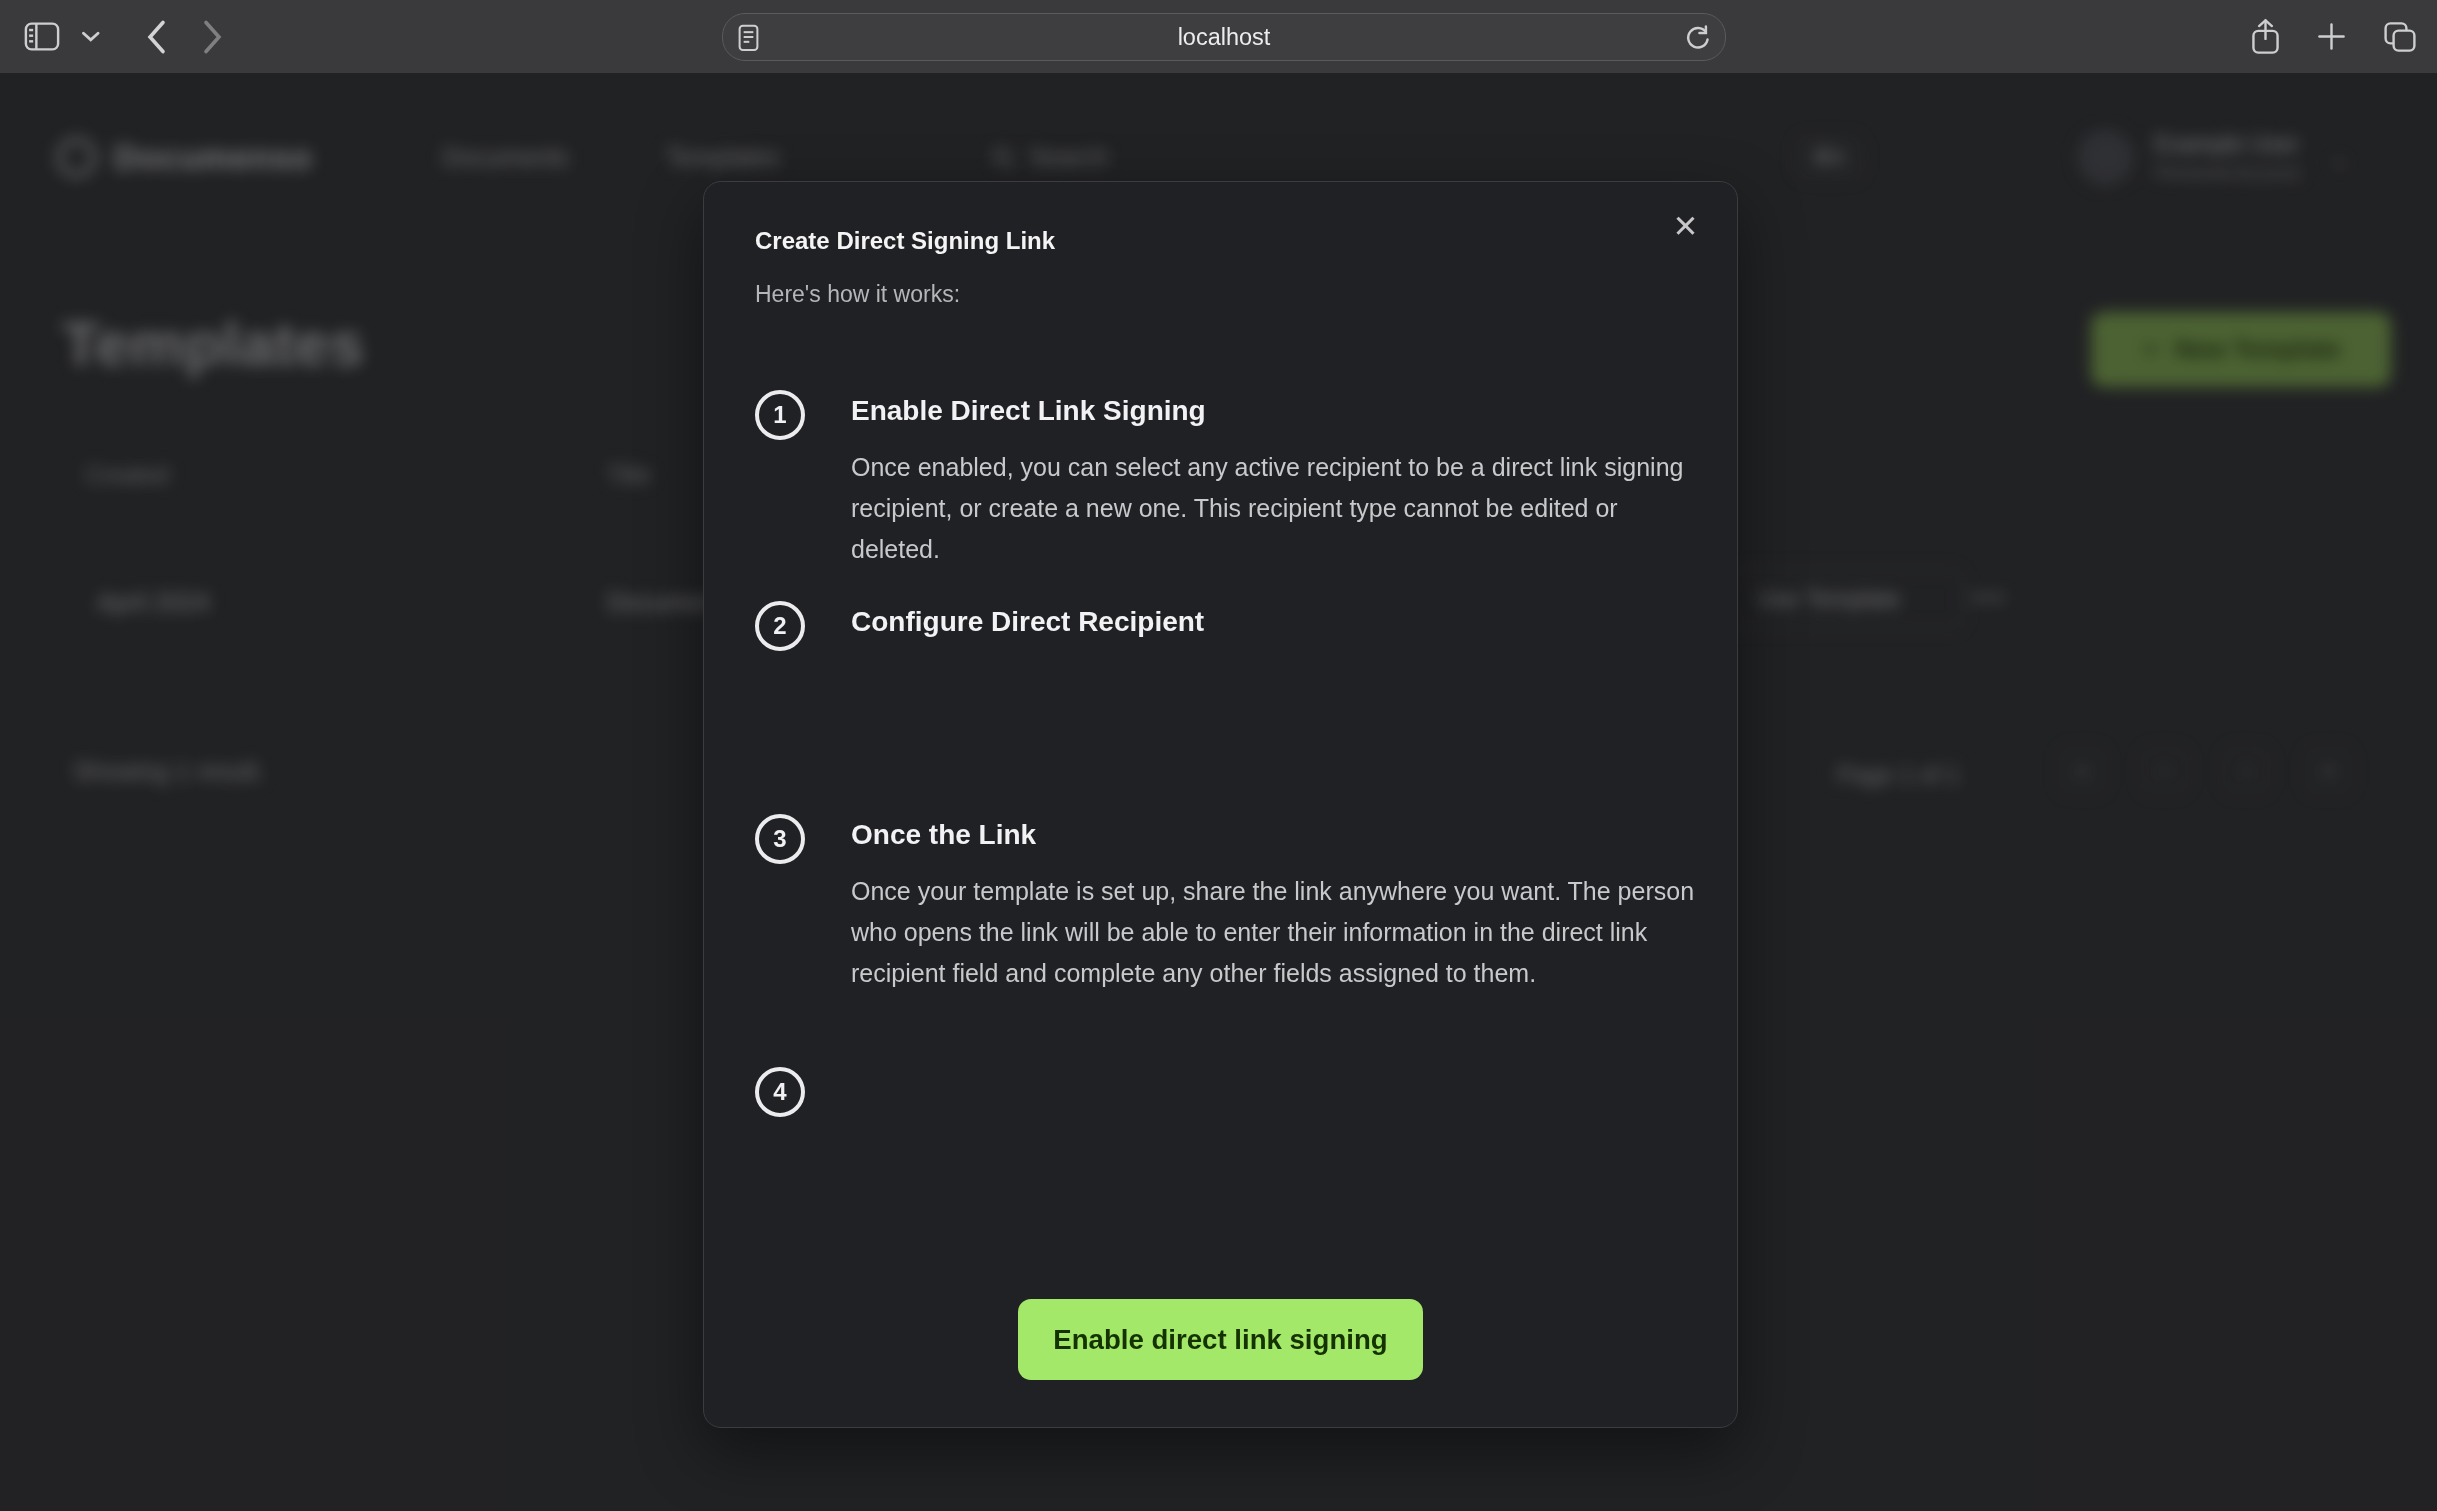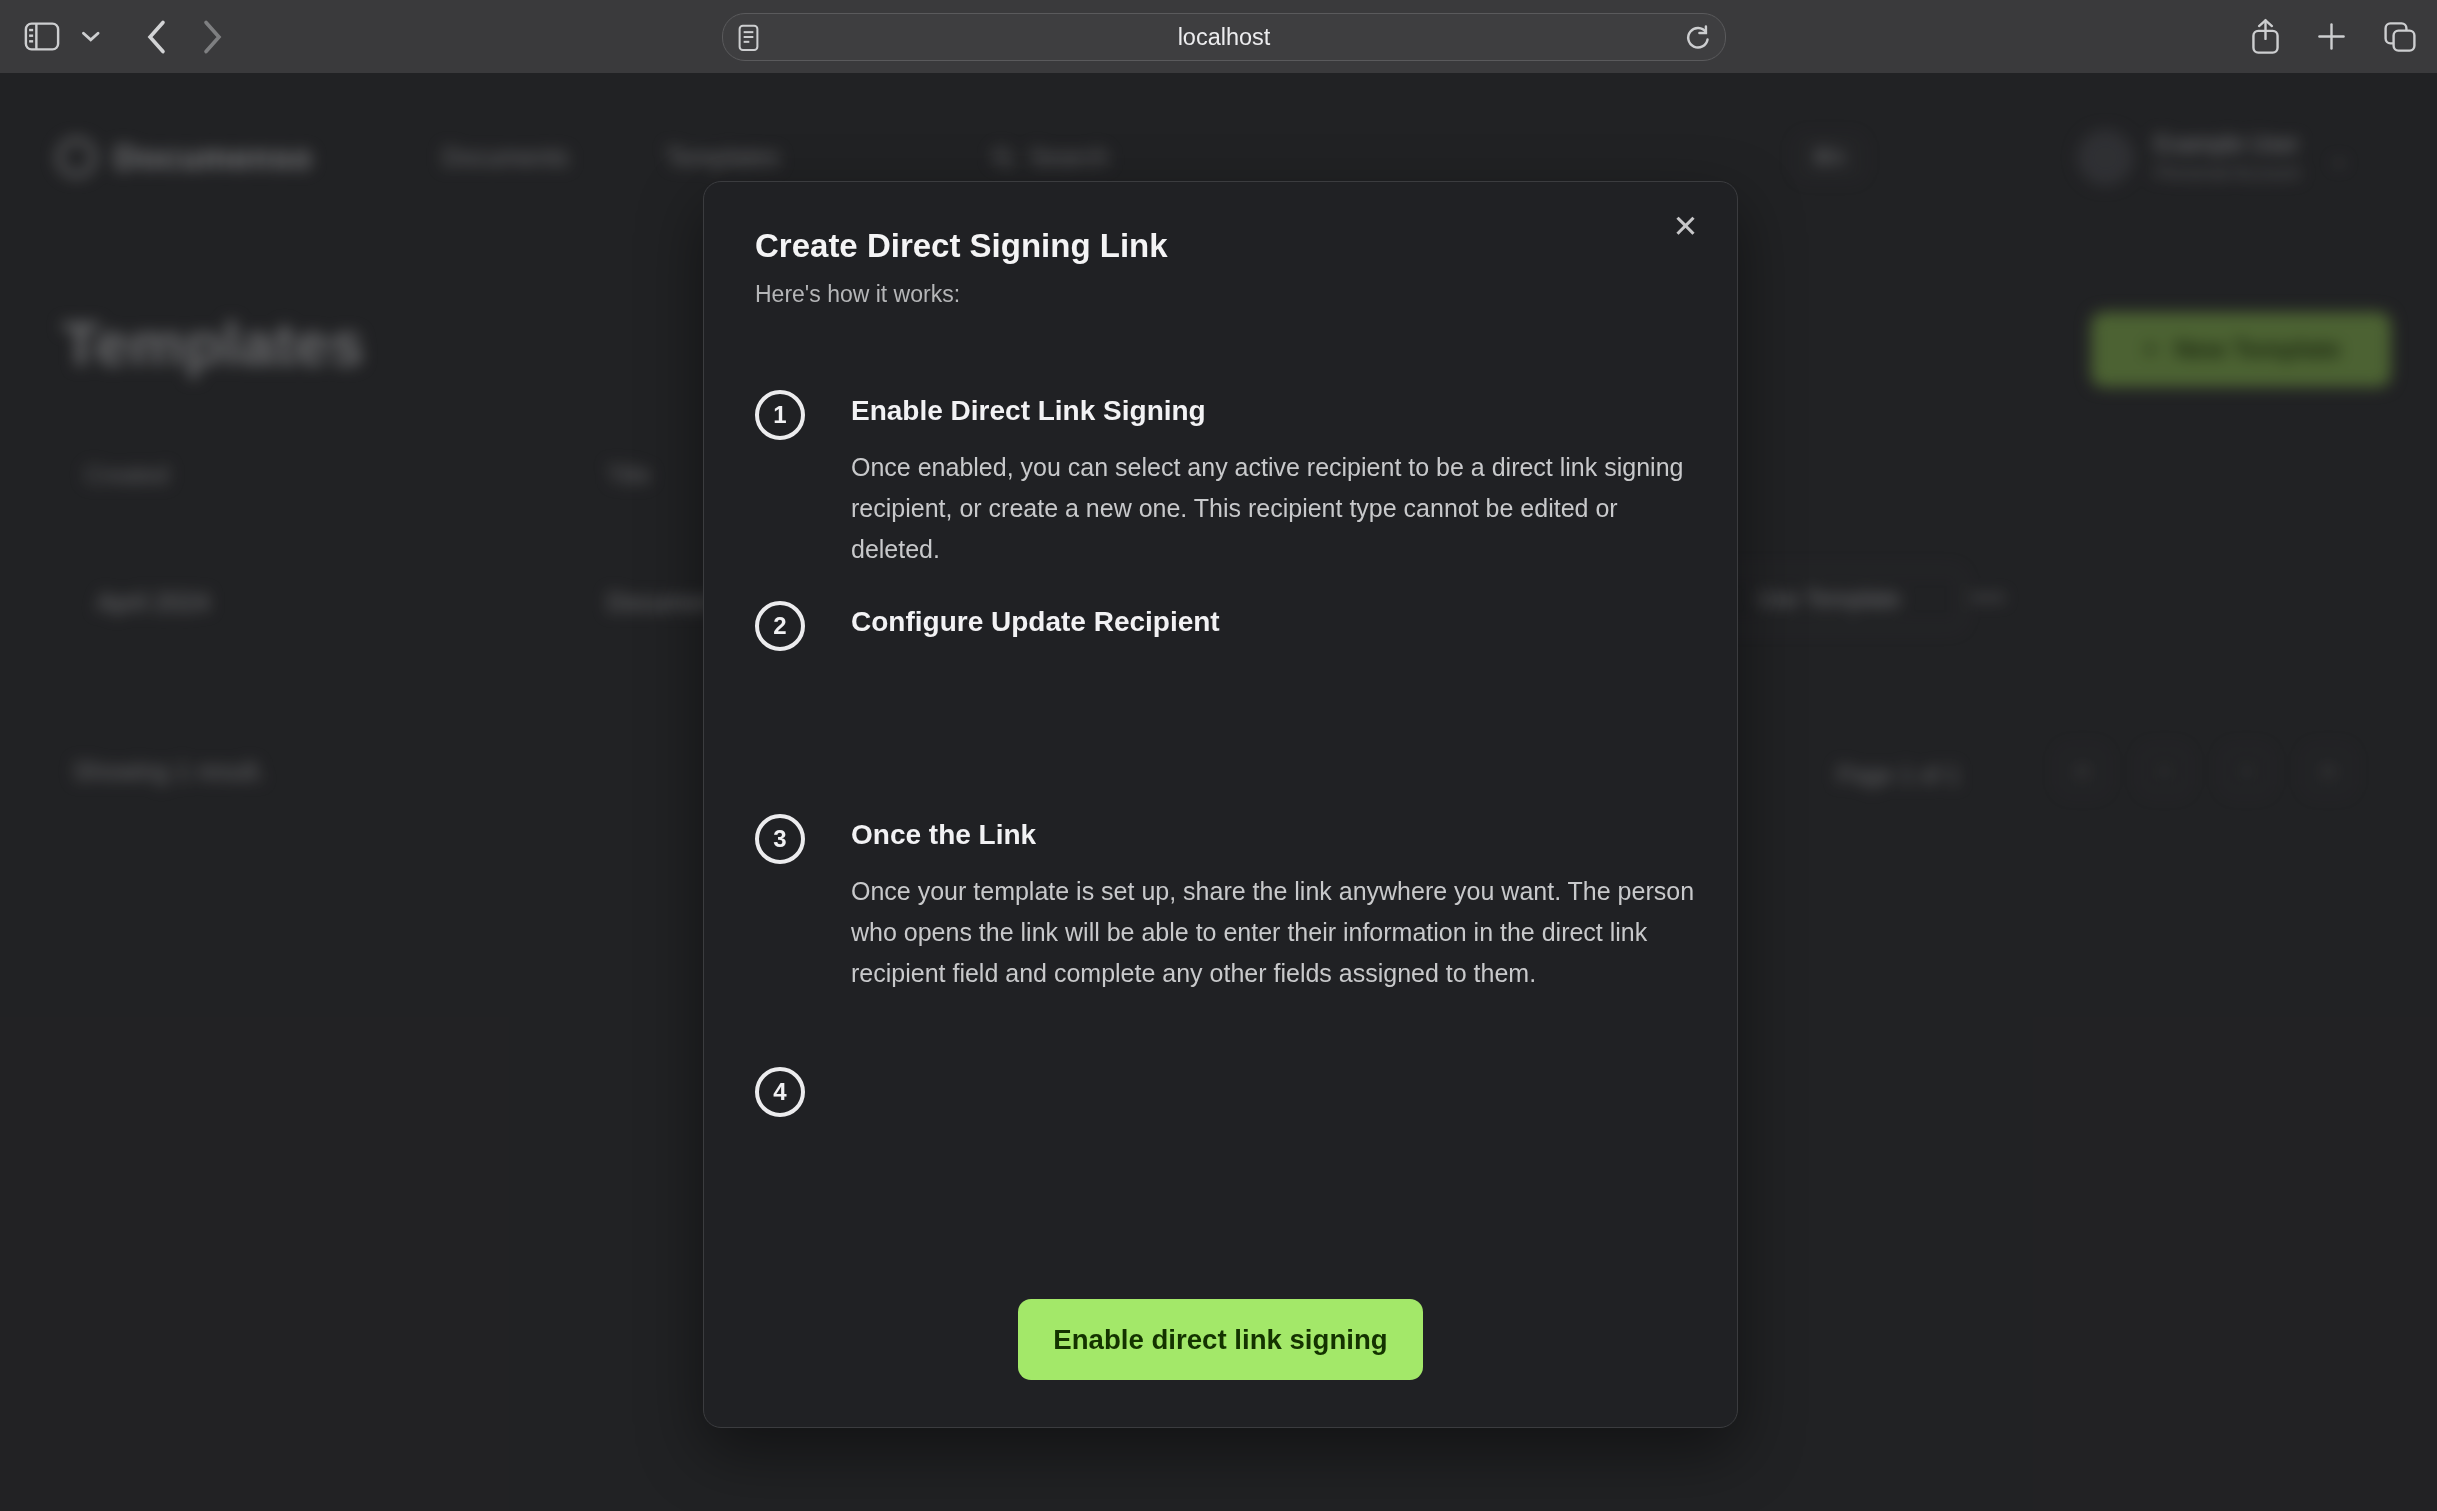--- a/index.html
+++ b/index.html
@@ -59,21 +59,21 @@
   .results { position:absolute; left:73px; top:684px; font-size:25px; color:#97989b; }
   .pageinfo { position:absolute; left:1837px; top:688px; font-size:24px; color:#97989b; }
   .pg-btns { position:absolute; left:2060px; top:675px; display:flex; gap:37px; }
   .pg-btn { width:45px; height:45px; border:1.6px solid #56575a; border-radius:8px; color:#8f9093;
             display:flex; align-items:center; justify-content:center; font-size:23px; }
 
   
   .modal { position:absolute; left:703px; top:108px; width:1035px; height:1247px; z-index:10;
            background:#202124; border:1.6px solid #3b3c3f; border-radius:18px;
            box-shadow:0 24px 65px rgba(0,0,0,0.45); }
-  .m-title { position:absolute; left:51px; top:45px; font-size:33px; font-weight:700; color:#f4f4f5; }
+  .m-title { position:absolute; left:51px; top:45px; font-size:24px; font-weight:700; color:#f4f4f5; }
   .m-sub { position:absolute; left:51px; top:99px; font-size:23px; color:#b5b6b8; }
   .m-close { position:absolute; left:957px; top:19.5px; width:49px; height:49px; display:flex;
              align-items:center; justify-content:center; color:#c7c7c9; font-size:31px; cursor:default; }
   .step { position:absolute; left:51px; width:941px; }
   .s1 { top:208px; } .s2 { top:419px; } .s3 { top:632px; } .s4 { top:885px; }
   .step-circle { position:absolute; left:0; top:0; width:50px; height:50px; border:4px solid #ececee;
                  border-radius:50%; display:flex; align-items:center; justify-content:center; }
   .step-num { font-size:24px; font-weight:700; color:#f1f1f3; }
   .step-body-wrap { margin-left:96px; width:847px; }
   .step-title { font-size:28px; font-weight:700; color:#f2f2f4; line-height:36px; margin-top:3.2px; }
@@ -226,21 +226,21 @@
           <div class="step-title">Enable Direct Link Signing</div>
           <div class="step-text">Once enabled, you can select any active recipient to be a direct link signing recipient, or create a new one. This recipient type cannot be edited or deleted.</div>
         </div>
       </div>
 
       <div class="step s2">
         <div class="step-circle">
           <span class="step-num">2</span>
         </div>
         <div class="step-body-wrap">
-          <div class="step-title">Configure Update Recipient</div>
+          <div class="step-title">Configure Direct Recipient</div>
         </div>
       </div>
 
       <div class="step s3">
         <div class="step-circle">
           <span class="step-num">3</span>
         </div>
         <div class="step-body-wrap">
           <div class="step-title">Once the Link</div>
           <div class="step-text">Once your template is set up, share the link anywhere you want. The person who opens the link will be able to enter their information in the direct link recipient field and complete any other fields assigned to them.</div>

